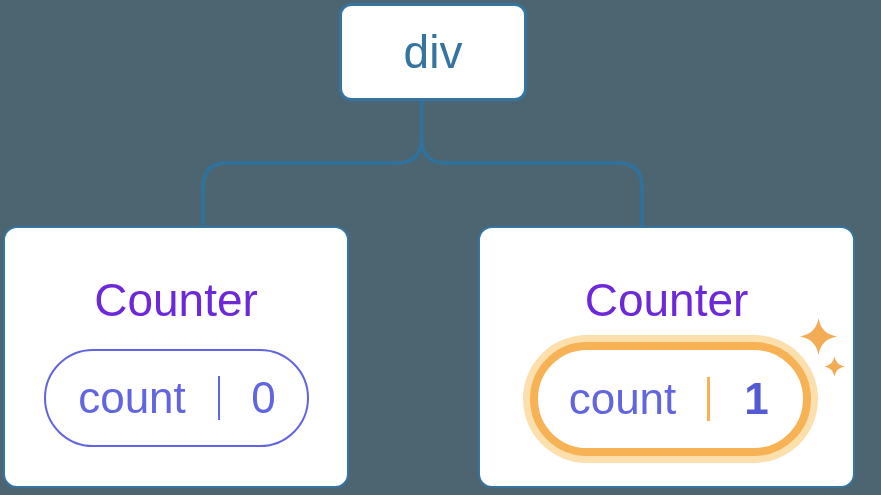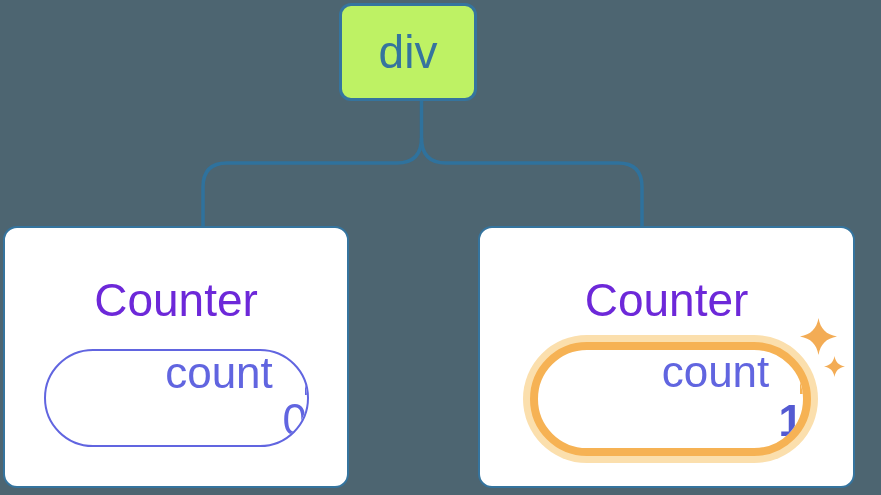--- a/index.html
+++ b/index.html
@@ -21,22 +21,22 @@
   }
   .connector-svg {
     position: absolute;
     left: 0; top: 0;
     width: 881px; height: 495px;
     z-index: 0;
   }
   .node-root {
     position: absolute;
     left: 339px; top: 3px;
-    width: 138px; height: 98px;
-    background: #bef264;
+    width: 188px; height: 98px;
+    background: #ffffff;
     border: 3px solid #35749e;
     border-radius: 12px;
     box-sizing: border-box;
     display: flex;
     align-items: center;
     justify-content: center;
     z-index: 1;
   }
   .node-root .label {
     font-size: 46px;
@@ -61,26 +61,25 @@
     top: 49px; left: 0; right: 0;
     text-align: center;
     font-size: 46px;
     font-weight: 500;
     color: #6d28d9;
     line-height: 1;
   }
   .pill {
     position: absolute;
     display: flex;
-    align-items: flex-end;
+    align-items: center;
     background: #ffffff;
     box-sizing: border-box;
     border-radius: 999px;
     overflow: hidden;
-    flex-direction: column;
   }
   .pill.plain {
     left: 39px; top: 121px;
     width: 265px; height: 98px;
     border: 2.5px solid #6165e0;
   }
   .pill.highlight {
     left: 50px; top: 114px;
     width: 281px; height: 114px;
     border: 8px solid #f6b254;

